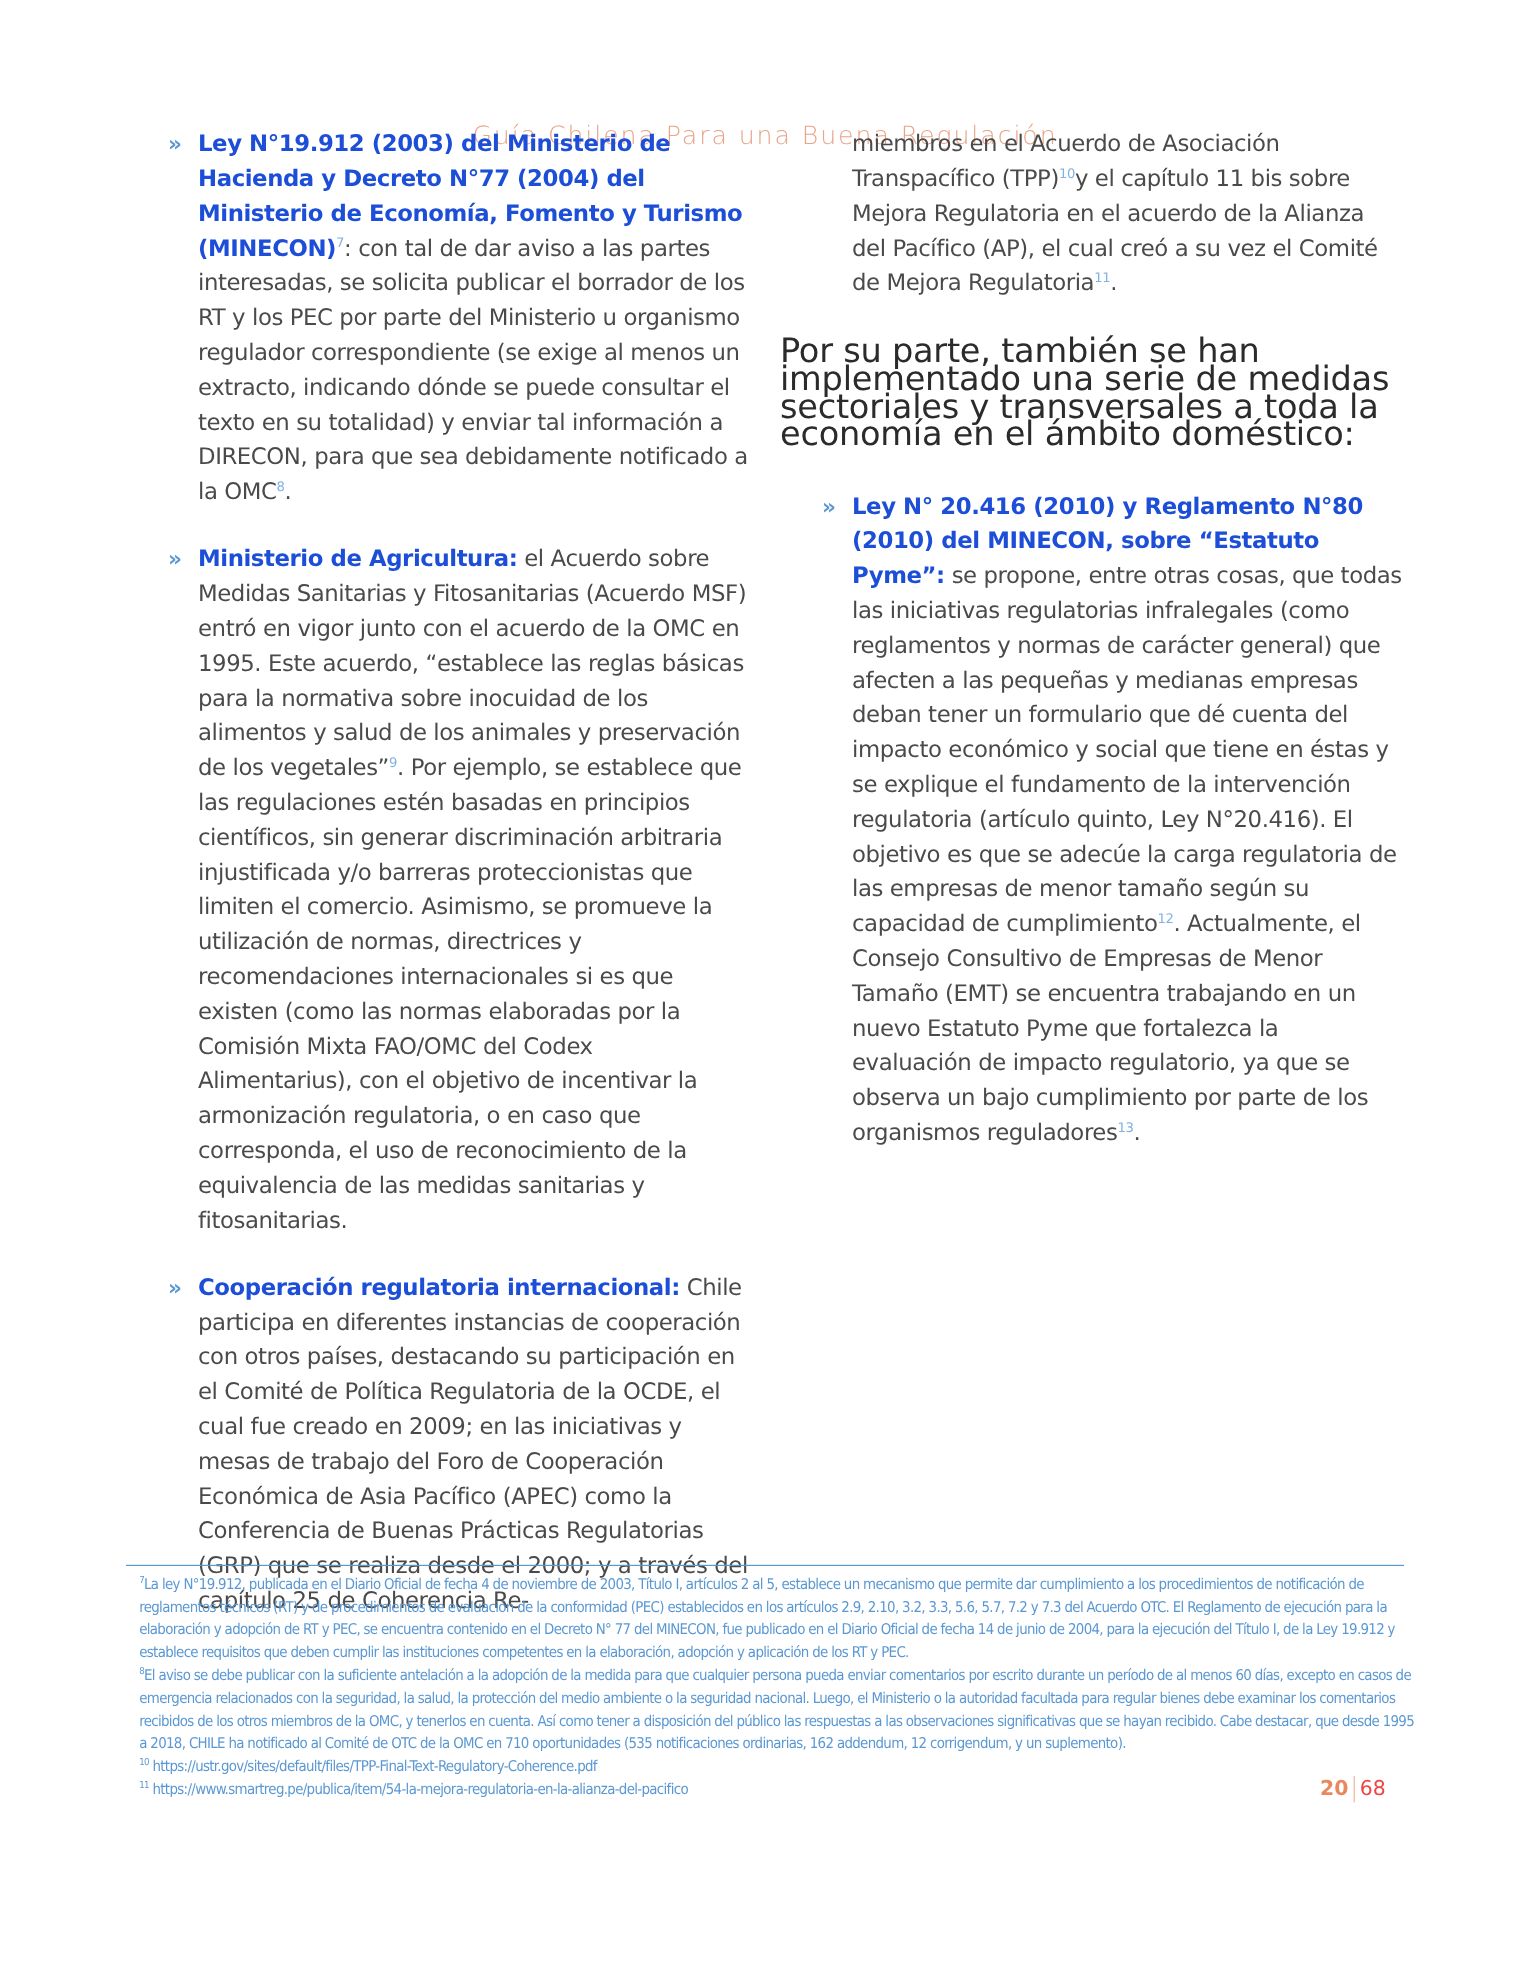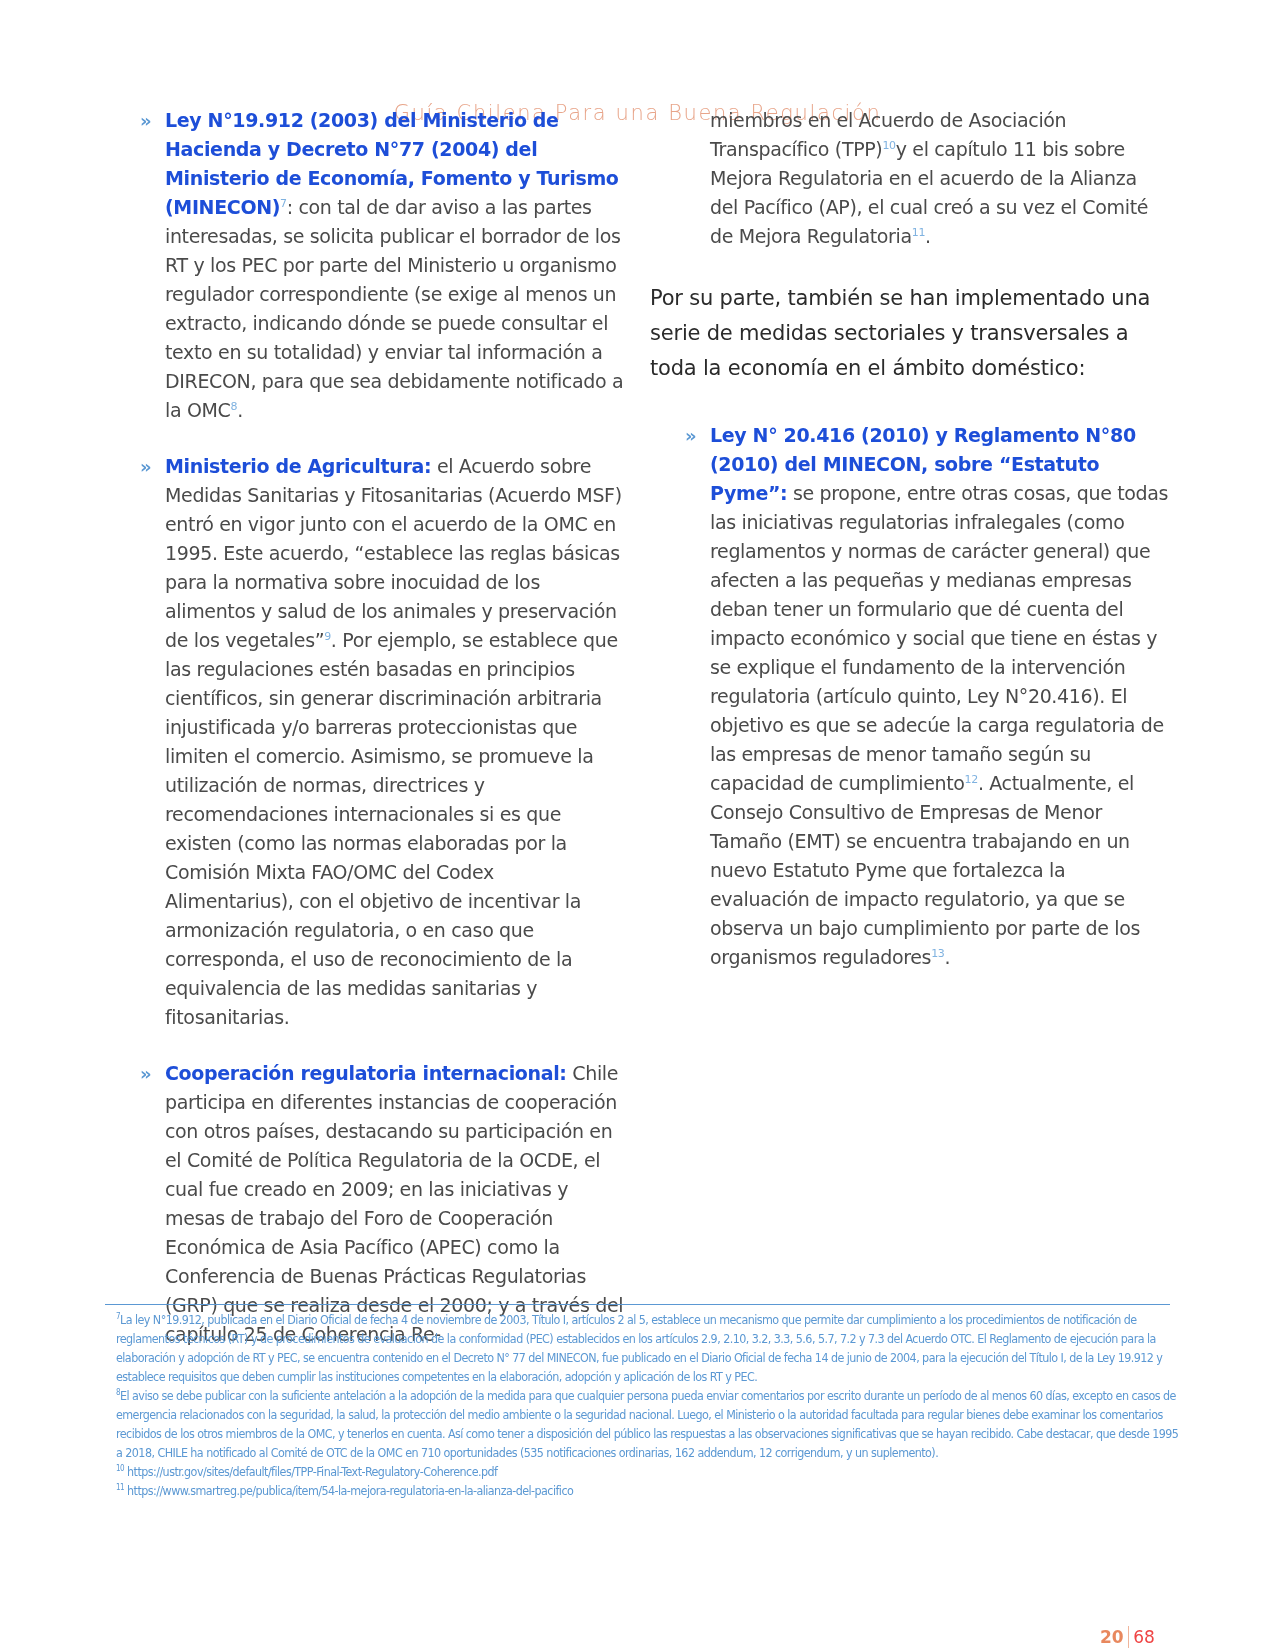--- a/index.html
+++ b/index.html
@@ -6,27 +6,27 @@
   body { width: 1275px; height: 1650px; position: relative; overflow: hidden; font-family: "Liberation Sans", sans-serif; }
   .header { position: absolute; top: 56px; left: 0; width: 1275px; text-align: center; color: #e8a58a; font-size: 21px; letter-spacing: 1.6px; font-family: "DejaVu Sans", sans-serif; font-weight: 300; margin-top: 45px; }
   .col { position: absolute; top: 106px; color: #4a4a4a; font-family: "DejaVu Sans", sans-serif; font-size: 19px; line-height: 29px; letter-spacing: -0.35px; }
   .col-left { left: 140px; width: 485px; }
   .col-right { left: 650px; width: 520px; }
   .bullet { position: relative; padding-left: 25px; margin-bottom: 27px; }
   .bullet .marker { position: absolute; left: 0; top: 0; color: #5b98d3; font-weight: bold; font-size: 18px; }
   .hl { color: #1d4ed8; font-weight: bold; }
   sup { color: #7fb2e0; font-size: 11px; line-height: 0; vertical-align: 7px; }
   .cont { padding-left: 60px; margin-bottom: 30px; }
-  .intro { font-size: 21px; line-height: 35px; color: #2b2b2b; letter-spacing: -0.2px; margin-bottom: 35px; }
+  .intro { font-size: 28px; line-height: 23px; color: #2b2b2b; letter-spacing: -0.2px; margin-bottom: 35px; }
   .right-bullet { margin-left: 35px; padding-left: 25px; }
   .fn-rule { position: absolute; top: 1304px; left: 105px; width: 1065px; height: 0; border-top: 1.5px solid #5b98d3; }
   .footnotes { position: absolute; top: 1310px; left: 116px; width: 1065px; color: #5b98d3; font-family: "DejaVu Sans Condensed", "DejaVu Sans", sans-serif; font-size: 12.4px; line-height: 19px; letter-spacing: -0.55px; }
   .footnotes p { margin: 0; }
   .footnotes sup { color: #5b98d3; font-size: 8px; vertical-align: 5px; }
-  .pagenum { position: absolute; top: 1626px; left: 1100px; font-family: "DejaVu Sans", sans-serif; font-size: 17px; display: flex; align-items: center; }
+  .pagenum { position: absolute; top: 1480px; left: 1100px; font-family: "DejaVu Sans", sans-serif; font-size: 17px; display: flex; align-items: center; }
   .pagenum .cur { color: #e8885e; font-weight: bold; }
   .pagenum .sep { display: inline-block; width: 1.5px; height: 22px; background: #f0b59c; margin: 0 4px; }
   .pagenum .tot { color: #ef4444; }
 </style>
 </head>
 <body>
 
 <div class="header">Guía Chilena Para una Buena Regulación</div>
 
 <div class="col col-left">

